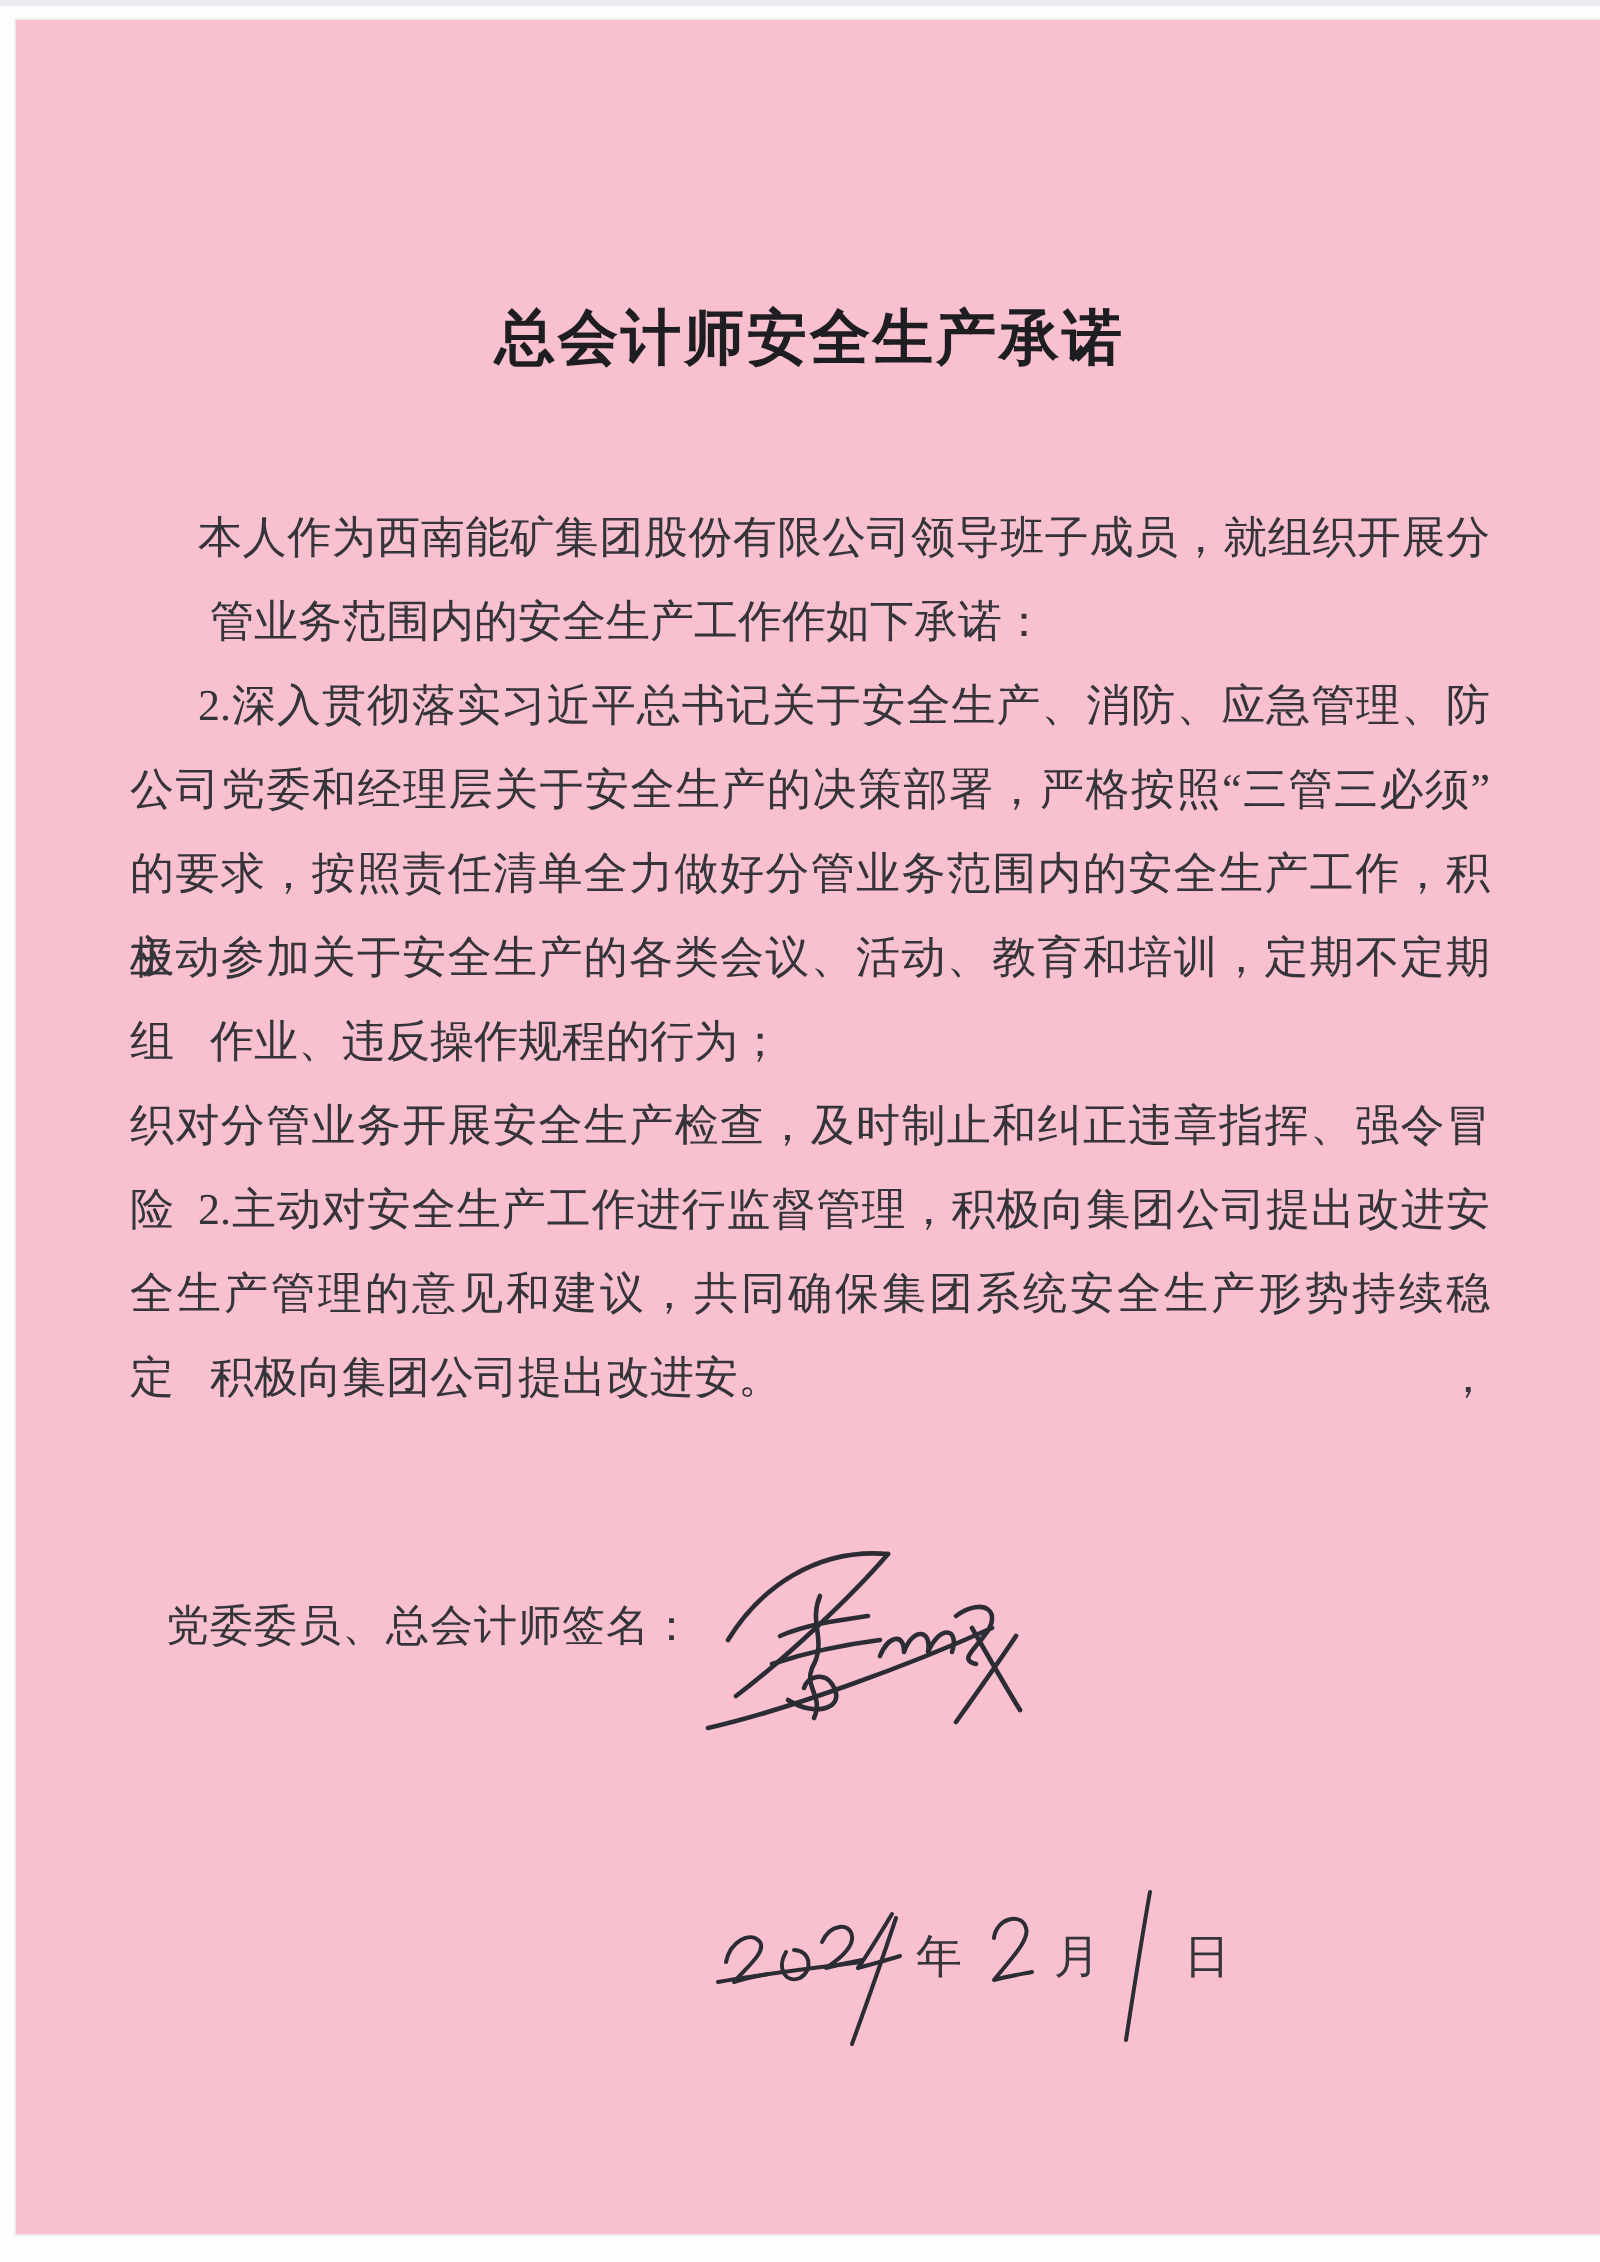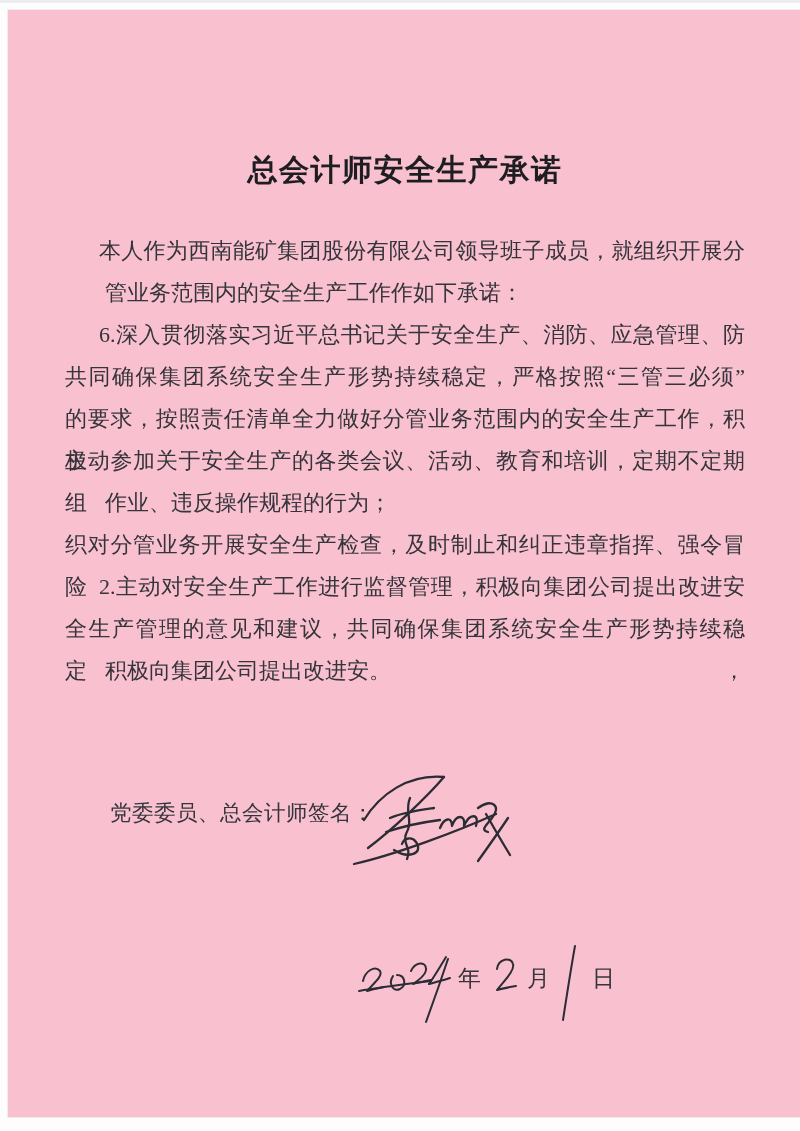--- a/index.html
+++ b/index.html
@@ -33,41 +33,41 @@
     line-height: 40px;
     text-align: center;
     font-size: 30px;
     font-weight: bold;
     letter-spacing: 1.5px;
     color: #1d1d22;
     margin: 0;
   }
   .body-text {
     position: absolute;
-    left: 57px; top: 220px;
+    left: 57px; top: 238px;
     width: 680px;
     color: #34343a;
     font-size: 22px;
   }
   .body-line {
     height: 42px;
     line-height: 42px;
     text-align: justify;
     text-align-last: justify;
     white-space: normal;
   }
   .body-line.indent { text-indent: 34px; }
   .body-line.para-last { text-align-last: left; margin-left: 40px; }
   .sig-row {
     position: absolute;
     left: 0; top: 0; width: 779px; height: 0;
   }
   .sig-label {
     position: absolute;
-    left: 102px; top: 788px;
+    left: 75px; top: 788px;
     font-size: 21.5px;
     letter-spacing: 0.5px;
     color: #34343a;
     white-space: nowrap;
   }
   .sig-svg {
     position: absolute;
     left: 336px; top: 752px;
     width: 172px; height: 118px;
   }
@@ -91,22 +91,22 @@
 <body>
 
 <div class="scan">
   <div class="paper">
 
     <h1 class="doc-title">总会计师安全生产承诺</h1>
 
     <div class="body-text">
       <div class="body-line indent">本人作为西南能矿集团股份有限公司领导班子成员，就组织开展分</div>
       <div class="body-line para-last">管业务范围内的安全生产工作作如下承诺：</div>
-      <div class="body-line indent">6.深入贯彻落实习近平总书记关于安全生产、消防、应急管理、防</div>
-      <div class="body-line">共同确保集团系统安全生产形势持续稳定，严格按照“三管三必须”</div>
+      <div class="body-line indent">2.深入贯彻落实习近平总书记关于安全生产、消防、应急管理、防</div>
+      <div class="body-line">公司党委和经理层关于安全生产的决策部署，严格按照“三管三必须”</div>
       <div class="body-line">的要求，按照责任清单全力做好分管业务范围内的安全生产工作，积极</div>
       <div class="body-line">主动参加关于安全生产的各类会议、活动、教育和培训，定期不定期组</div>
       <div class="body-line para-last">作业、违反操作规程的行为；</div>
       <div class="body-line">织对分管业务开展安全生产检查，及时制止和纠正违章指挥、强令冒险</div>
       <div class="body-line indent">2.主动对安全生产工作进行监督管理，积极向集团公司提出改进安</div>
       <div class="body-line">全生产管理的意见和建议，共同确保集团系统安全生产形势持续稳定，</div>
       <div class="body-line para-last">积极向集团公司提出改进安。</div>
     </div>
 
     <div class="sig-row">

